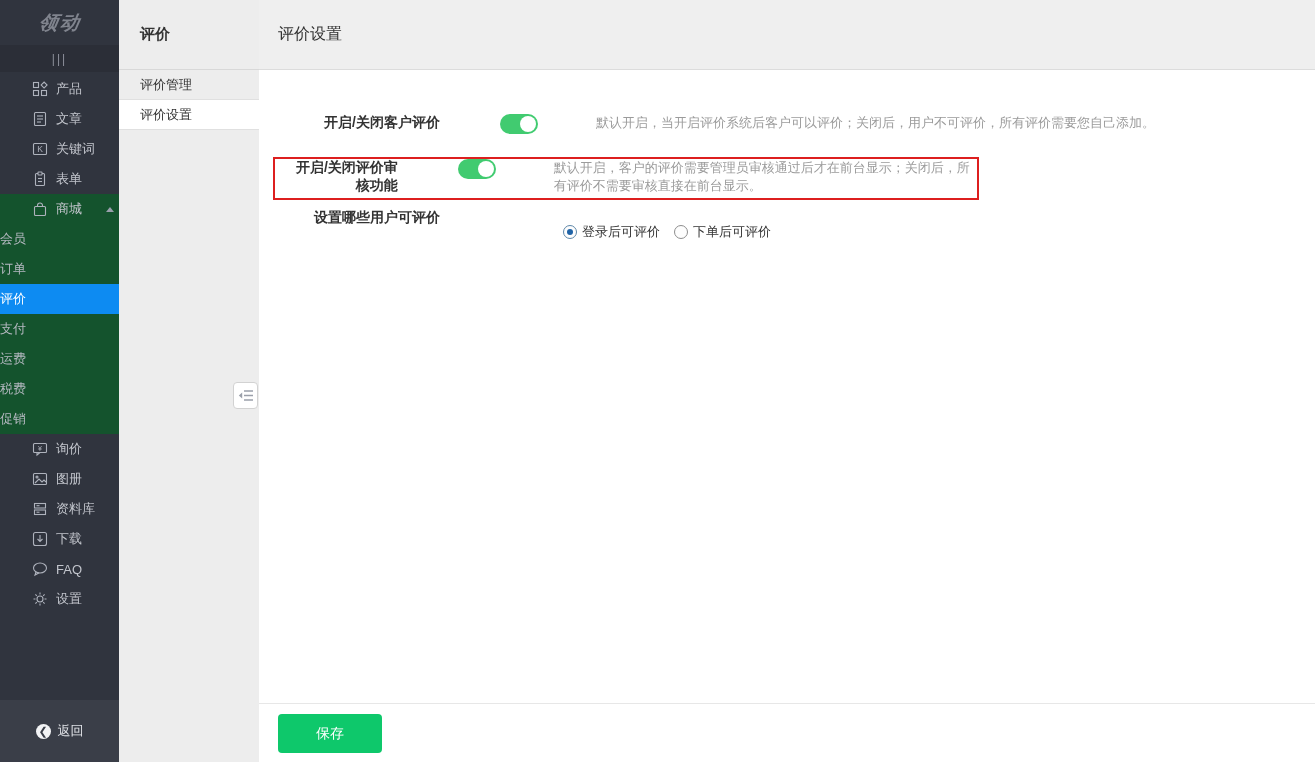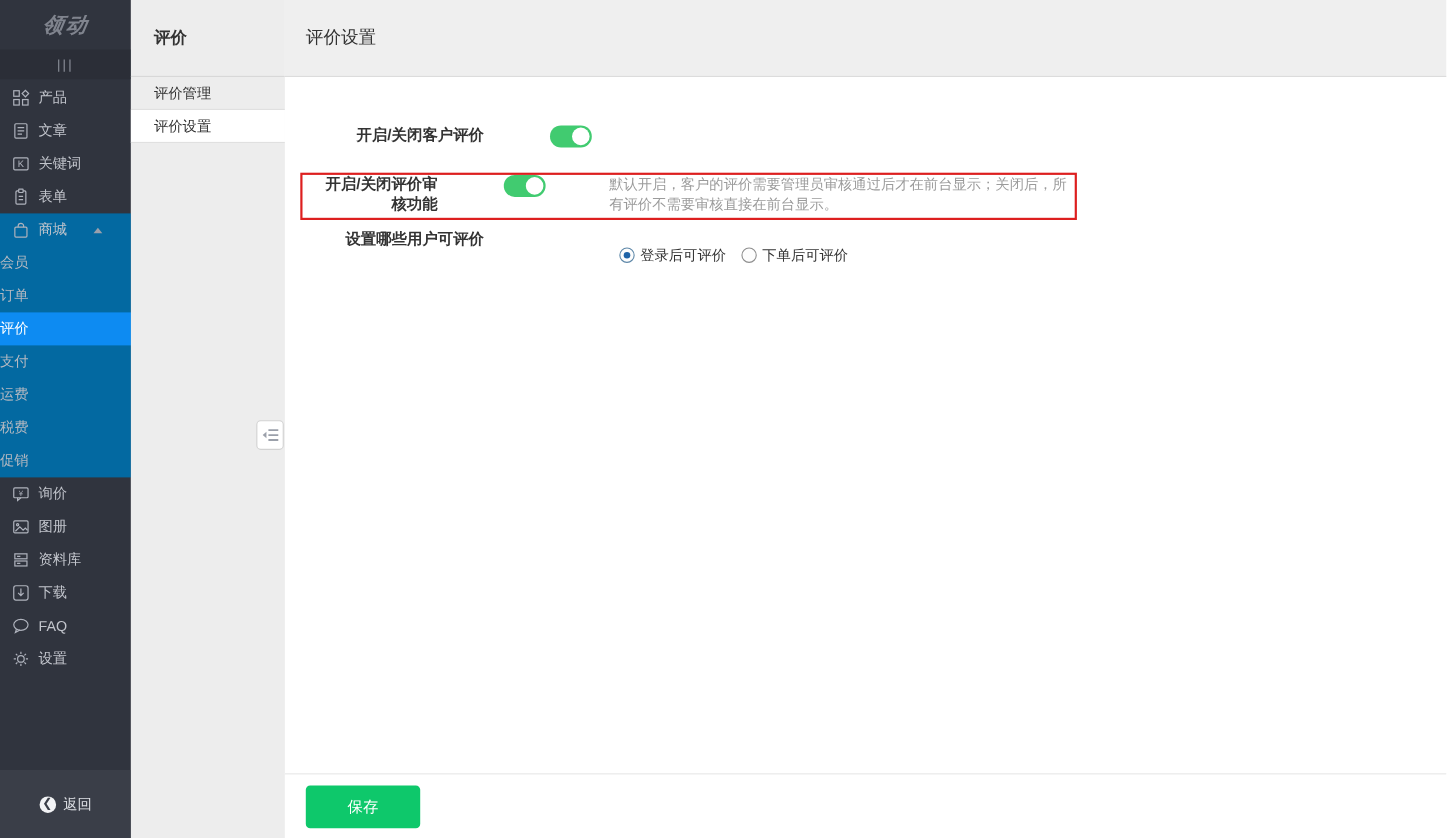--- a/index.html
+++ b/index.html
@@ -9,23 +9,23 @@
 
   
   .sidebar { position:absolute; left:0; top:0; width:119px; height:762px;
     background:#30343e; color:#c2c5cc; font-size:13px; }
   .logo-row { height:45px; display:flex; align-items:center; justify-content:center; }
   .logo-text { font-style:italic; font-weight:bold; font-size:19px; color:#80848e;
     letter-spacing:2px; transform:skewX(-10deg); }
   .collapse-row { height:27px; background:#2b2e37; display:flex; align-items:center;
     justify-content:center; color:#8d919b; font-size:12px; letter-spacing:2px; cursor:pointer; }
   .nav { margin-top:2px; }
-  .nav-item { height:30px; display:flex; align-items:center; padding-left:11px; cursor:pointer; }
+  .nav-item { height:30px; display:flex; align-items:center; padding-left:32px; cursor:pointer; }
   .nav-item .ico { width:16px; height:16px; margin-right:8px; flex:0 0 16px; display:inline-flex; }
-  .mall-group { background:#0369a1; }
+  .mall-group { background:#14532d; }
   .arrow-up { width:0; height:0; border-left:4px solid transparent; border-right:4px solid transparent;
     border-bottom:5px solid #9aa0ac; margin-left:24px; }
   .sub-item { height:30px; display:flex; align-items:center; 
     color:#b5b9c1; cursor:pointer; }
   .sub-item.active { background:#0d8bf2; color:#fff; }
   .sidebar-footer { position:absolute; left:0; bottom:0; width:119px; height:62px;
     background:#3a3e48; display:flex; align-items:center; justify-content:center;
     gap:7px; color:#dfe1e6; cursor:pointer; }
   .back-circle { width:15px; height:15px; border-radius:50%; background:#f2f3f5;
     color:#3a3e48; display:flex; align-items:center; justify-content:center;
@@ -256,20 +256,21 @@
 
     <div class="content">
 
       <div class="settings">
 
         <div class="setting-row">
           <span class="setting-label">开启/关闭客户评价</span>
           <span class="toggle">
             <span class="knob"></span>
           </span>
+          <span class="setting-desc">默认开启，当开启评价系统后客户可以评价；关闭后，用户不可评价，所有评价需要您自己添加。</span>
         </div>
 
         <div class="highlight-box">
           <div class="setting-row">
             <span class="setting-label">开启/关闭评价审核功能</span>
             <span class="toggle">
               <span class="knob"></span>
             </span>
             <span class="setting-desc">默认开启，客户的评价需要管理员审核通过后才在前台显示；关闭后，所有评价不需要审核直接在前台显示。</span>
           </div>

